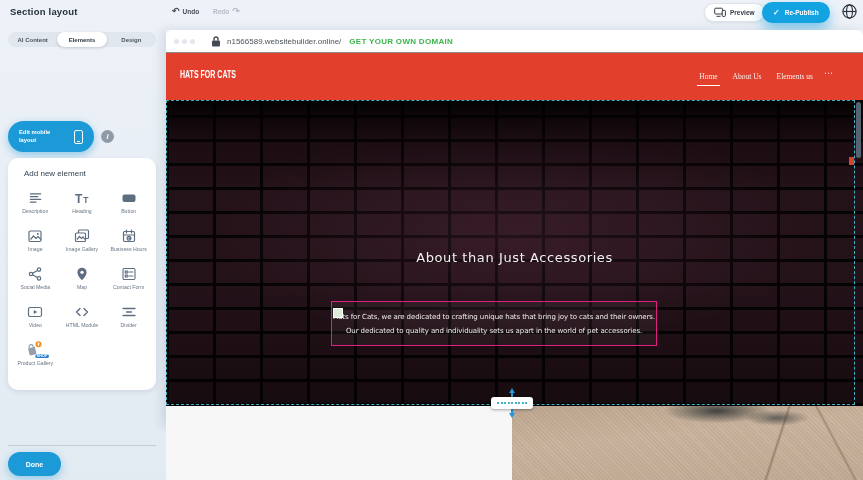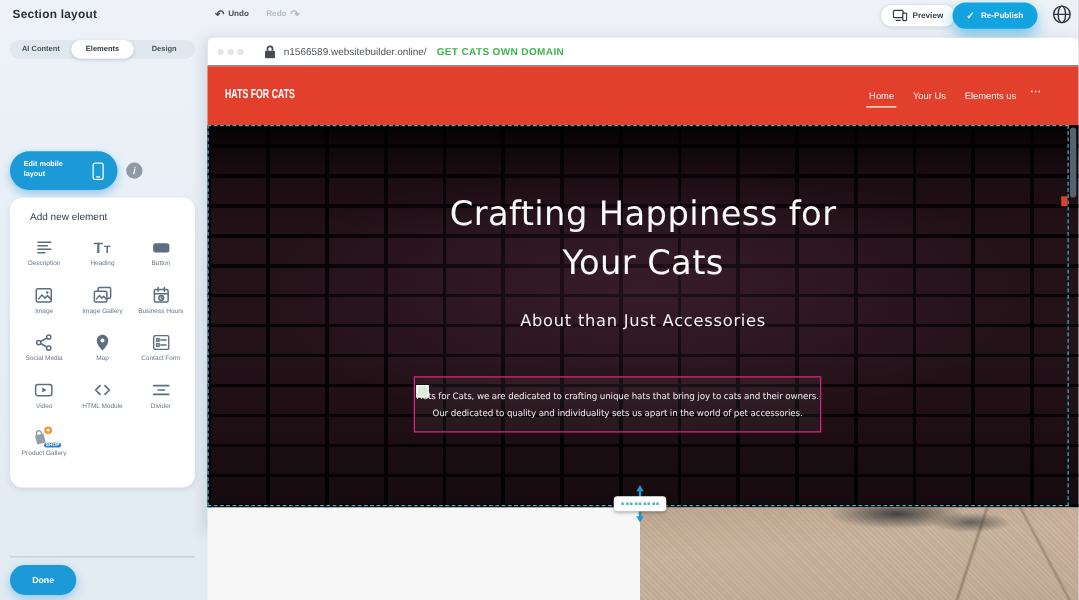--- a/index.html
+++ b/index.html
@@ -73,21 +73,21 @@
                  display:flex; align-items:center; padding-left:8px; }
   .dot { width:5px; height:5px; border-radius:50%; background:#e3e6ea; margin-right:3px; }
   .lock { margin-left:13px; }
   .url { margin-left:6px; font-size:8px; color:#4c5258; }
   .domain-cta { margin-left:8px; font-size:8px; font-weight:bold; color:#3cb54d; letter-spacing:.3px; cursor:pointer; }
 
   .site-header { position:absolute; left:0; top:23px; width:697px; height:47px; background:#e2402d; }
   .logo { position:absolute; left:14px; top:17px; font-size:9px; font-weight:bold; color:#fff;
           letter-spacing:0; transform:scale(.78,1.15); transform-origin:left center; white-space:nowrap; }
   .nav { position:absolute; right:50px; top:0; height:47px; display:flex; align-items:center; gap:15px; }
-  .nav-item { font-size:7.5px; color:#fbedea; cursor:pointer; position:relative; }
+  .nav-item { font-size:7.5px; color:#fbedea; cursor:pointer; position:relative;font-family:Liberation Serif, serif; }
   .nav-item.active::after { content:""; position:absolute; left:-2px; right:-2px; bottom:-5px; height:1.5px; background:#fff; }
   .nav-more { position:absolute; right:30px; top:16px; font-size:9px; color:#fff; cursor:pointer; line-height:1; }
 
   .hero { position:absolute; left:0; top:70px; width:697px; height:306px;
           background-color:#241219;
           background-image:
             linear-gradient(180deg, rgba(0,0,0,.88) 0%, rgba(8,2,5,.35) 13%, rgba(0,0,0,0) 30%, rgba(0,0,0,0) 60%, rgba(0,0,0,.40) 100%),
             radial-gradient(ellipse 58% 48% at 50% 44%, rgba(99,52,74,.30), rgba(0,0,0,0) 75%),
             repeating-linear-gradient(0deg, rgba(4,2,3,.95) 0 3px, rgba(0,0,0,0) 3px 24px),
             repeating-linear-gradient(90deg, rgba(4,2,3,.95) 0 3px, rgba(0,0,0,0) 3px 47px);
@@ -353,35 +353,34 @@
       <span class="dot"></span>
       <span class="dot"></span>
       <span class="dot"></span>
       <span class="lock">
         <svg width="10" height="11" viewBox="0 0 10 11">
           <rect x="1" y="4.5" width="8" height="6" rx="1" fill="#454b52"></rect>
           <path d="M3 4.5V3a2 2 0 0 1 4 0v1.5" stroke="#454b52" stroke-width="1.4" fill="none"></path>
         </svg>
       </span>
       <span class="url">n1566589.websitebuilder.online/</span>
-      <span class="domain-cta">GET CATS OWN DOMAIN</span>
+      <span class="domain-cta">GET YOUR OWN DOMAIN</span>
     </div>
 
     <div class="site-header">
       <div class="logo">HATS FOR CATS</div>
       <div class="nav">
         <span class="nav-item active">Home</span>
-        <span class="nav-item">Your Us</span>
+        <span class="nav-item">About Us</span>
         <span class="nav-item">Elements us</span>
       </div>
       <span class="nav-more">⋯</span>
     </div>
 
     <div class="hero">
-      <div class="hero-heading">Crafting Happiness for Your Cats</div>
       <div class="hero-sub">About than Just Accessories</div>
       <div class="para-box">
         <div class="inner">
           <div class="para-line">Hats for Cats, we are dedicated to crafting unique hats that bring joy to cats and their owners.</div>
           <div class="para-line">Our dedicated to quality and individuality sets us apart in the world of pet accessories.</div>
         </div>
         <div class="drag-handle"></div>
       </div>
     </div>
 

